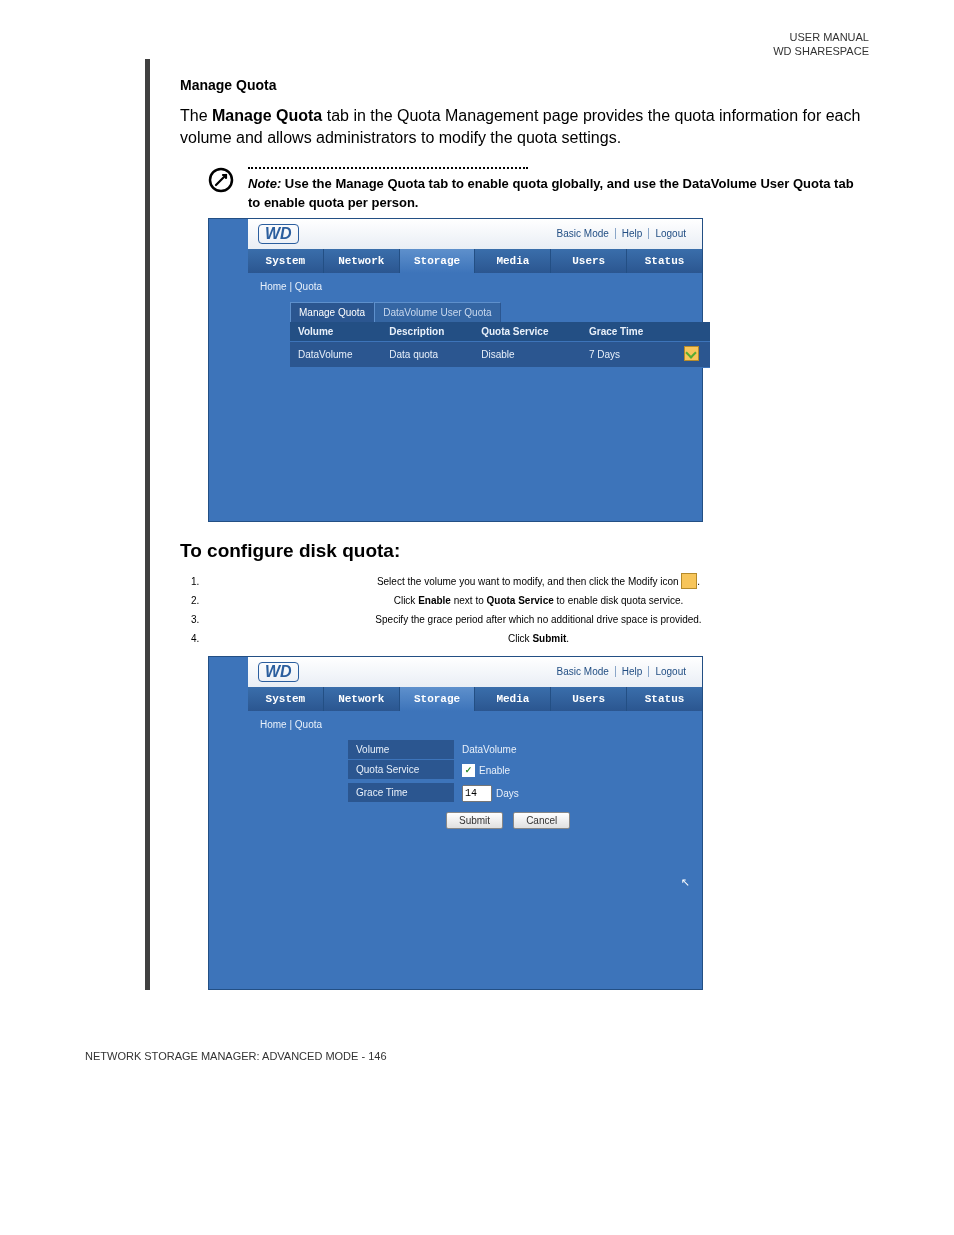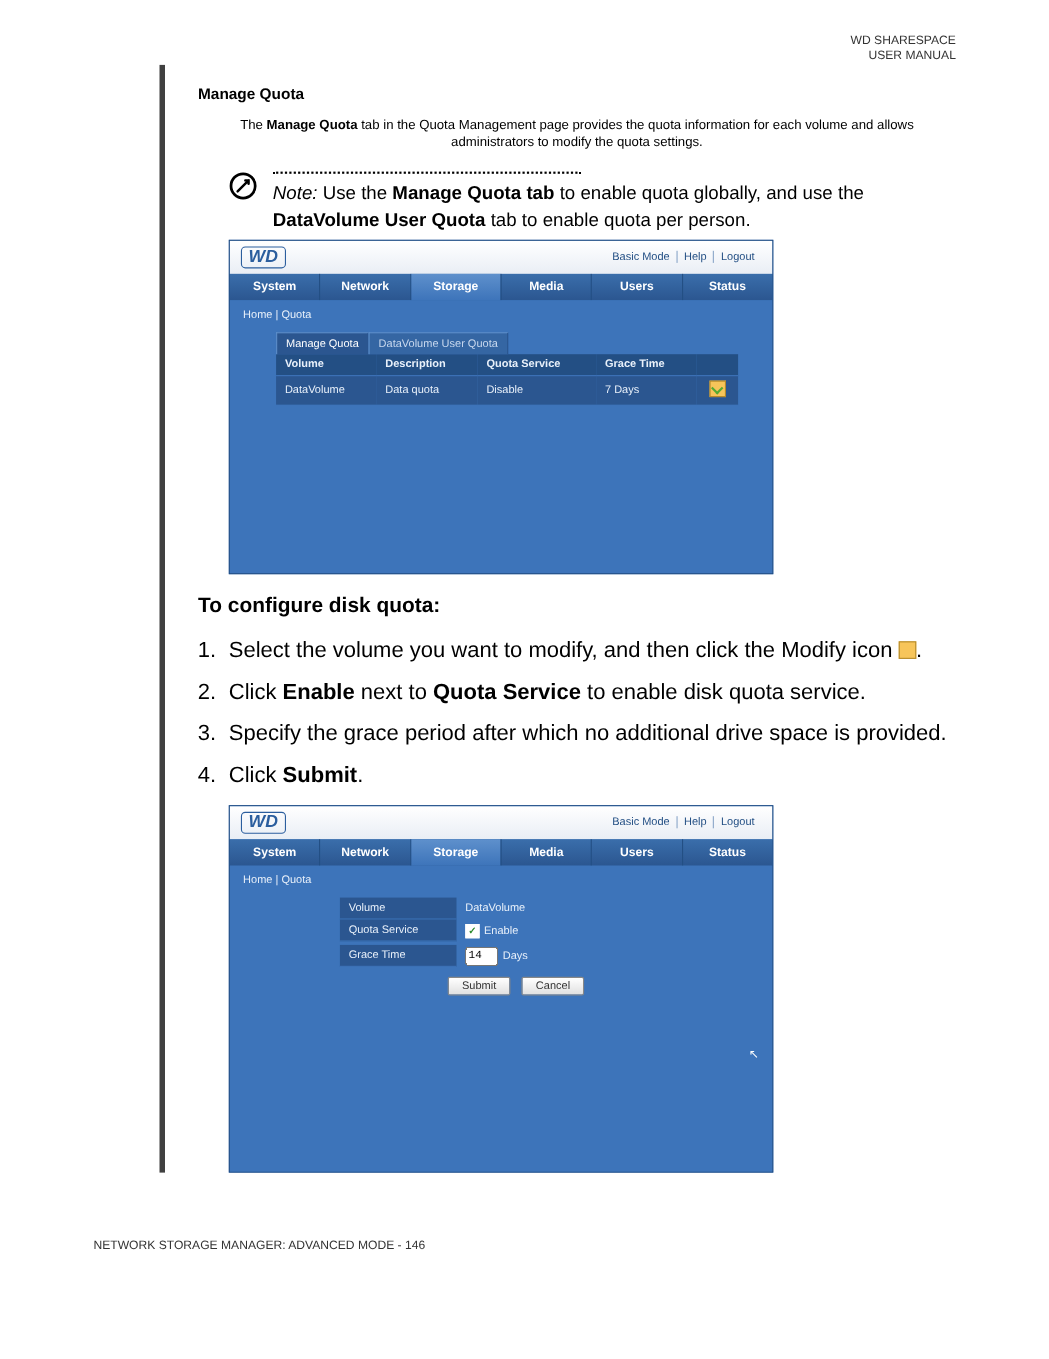--- a/index.html
+++ b/index.html
@@ -25,42 +25,42 @@
   border-left: 5px solid #404040;
   padding-left: 30px;
   padding-top: 10px;
 }
 .heading {
   font-weight: bold;
   font-size: 14px;
   margin: 8px 0 12px 0;
 }
 .para {
-  font-size: 12px;
+  font-size: 16px;
   line-height: 1.4;
   margin: 10px 0 18px 0;
-  text-align: center;
 }
 .note-block {
   display: flex;
   align-items: flex-start;
   gap: 14px;
   margin-bottom: 6px;
   padding-left: 28px;
 }
 .note-icon-wrap svg { display: block; }
 .dotted { border: none; border-top: 2px dotted #000; margin: 0 0 6px 0; width: 280px; }
-.note-text { font-size: 17px; line-height: 1.4; }
+.note-text { font-size: 13px; line-height: 1.4; font-weight: bold; }
 
 .screenshot {
   width: 495px;
   margin: 4px 0 4px 28px;
   background: #3d74ba;
   border: 1px solid #234f84;
   box-sizing: border-box;
+  padding-left: 39px;
 }
 .ss-topbar {
   height: 30px;
   background: linear-gradient(#fff,#e9eef5);
   display: flex;
   align-items: center;
   justify-content: space-between;
   padding: 0 10px;
 }
 .ss-logo {
@@ -69,21 +69,21 @@
   color: #2b5e9e;
   font-size: 16px;
   border: 1.5px solid #2b5e9e;
   border-radius: 4px;
   padding: 0 6px;
 }
 .ss-toplinks { font-size: 10px; color: #234f84; }
 .ss-toplinks span { padding: 0 6px; border-right: 1px solid #8aa6c8; cursor: pointer; text-align: right; }
 .ss-toplinks span:last-child { border-right: none; }
 
-.ss-nav { display: flex; background: linear-gradient(#3a6eab,#2b5690); }
+.ss-nav { display: flex; background: linear-gradient(#3a6eab,#2b5690); font-family: Liberation Mono, monospace; }
 .ss-nav div {
   flex: 1;
   text-align: center;
   color: #fff;
   font-size: 11px;
   font-weight: bold;
   padding: 6px 0;
   border-right: 1px solid #234f84;
 }
 .ss-nav .active { background: linear-gradient(#5e90cc,#3d74ba); }
@@ -114,33 +114,33 @@
 .chk { width: 11px; height: 11px; border: 1px solid #fff; background: #fff; display: inline-flex; align-items: center; justify-content: center; color: #2a8a2a; font-size: 9px; font-weight: bold; }
 .btn-row { margin-left: 88px; margin-top: 6px; display: flex; gap: 10px; padding-left: 98px; }
 .btn { background: linear-gradient(#fff,#e0e0e0); color: #333; font-size: 10px; padding: 2px 12px; border: 1px solid #888; border-radius: 2px; cursor: pointer; }
 
 .cursor-icon { position: absolute; right: 12px; bottom: 100px; font-size: 11px; color: #fff; }
 
 .edit-icon { display: inline-flex; width: 13px; height: 13px; background: #f7c55a; border: 1px solid #b58a2a; position: relative; }
 .edit-icon::after { content: ""; position: absolute; top: 2px; left: 2px; width: 6px; height: 6px; border-left: 2px solid #5a3; border-bottom: 2px solid #5a3; transform: rotate(-45deg); }
 
 .subheading { font-weight: bold; font-size: 19px; margin: 18px 0 10px 0; }
-.steps { font-size: 20px; line-height: 1.9; padding-left: 22px; margin: 0 0 8px 0; }
+.steps { font-size: 10px; line-height: 1.9; padding-left: 22px; margin: 0 0 8px 0; text-align: center; }
 .steps li { padding-left: 6px; }
 .inline-icon { display: inline-flex; vertical-align: middle; width: 14px; height: 14px; background: #f7c55a; border: 1px solid #b58a2a; transform: translateY(-1px); }
 
 .footer { text-align: left; font-size: 11px; color: #333; margin-top: 60px; }
 </style>
 </head>
 <body>
 
 <div class="page">
   <div class="header-right">
+    <div>USER MANUAL</div>
     <div>WD SHARESPACE</div>
-    <div>USER MANUAL</div>
   </div>
 
   <div class="content">
     <div class="heading">Manage Quota</div>
 
     <div class="para">
       <span>The </span><b>Manage Quota</b><span> tab in the Quota Management page provides the quota information for each volume and allows administrators to modify the quota settings.</span>
     </div>
 
     <div class="note-block">

